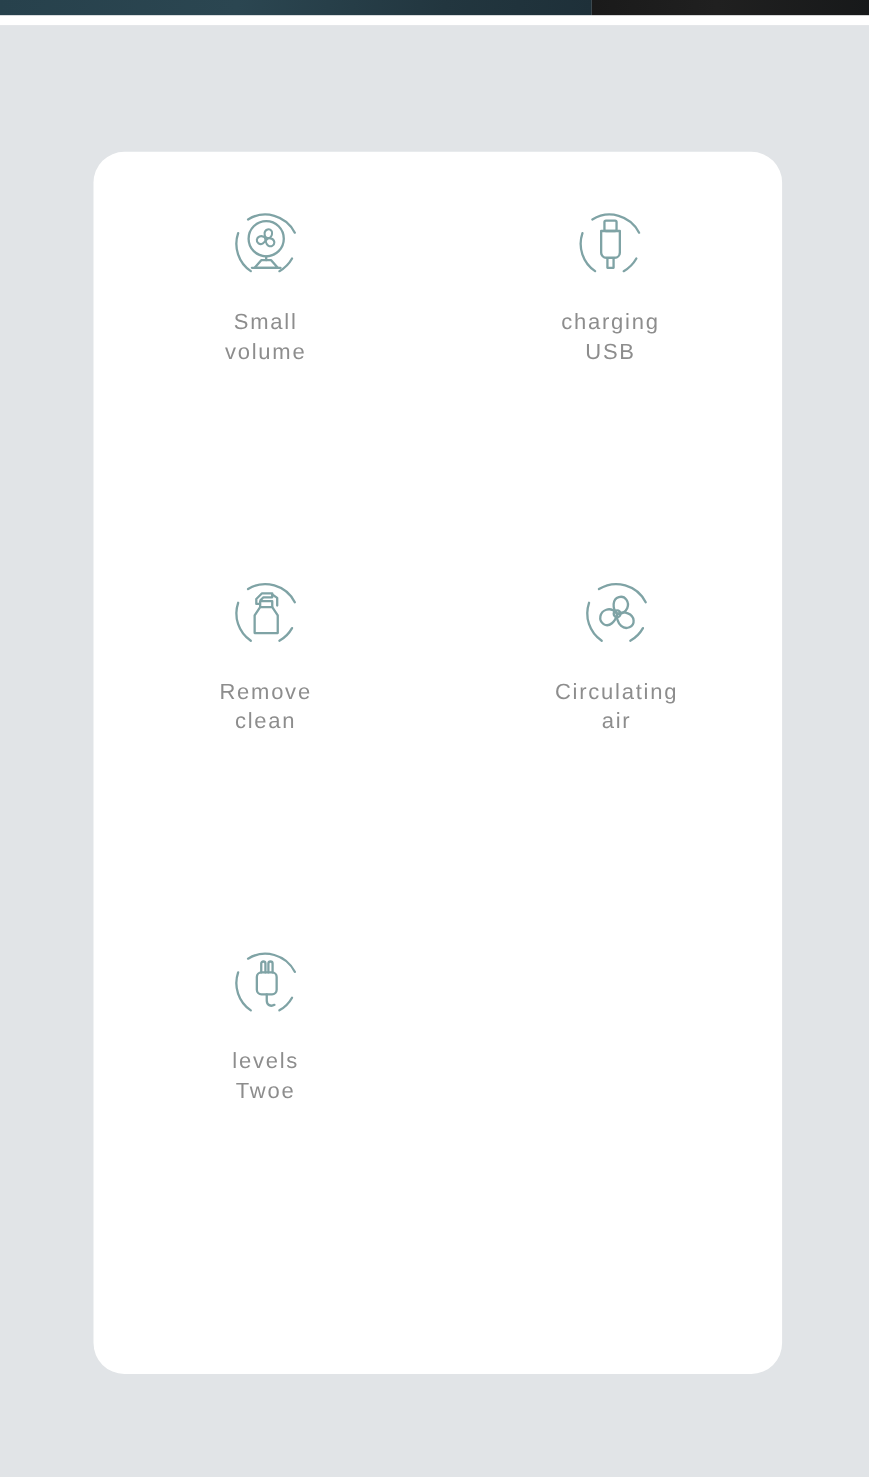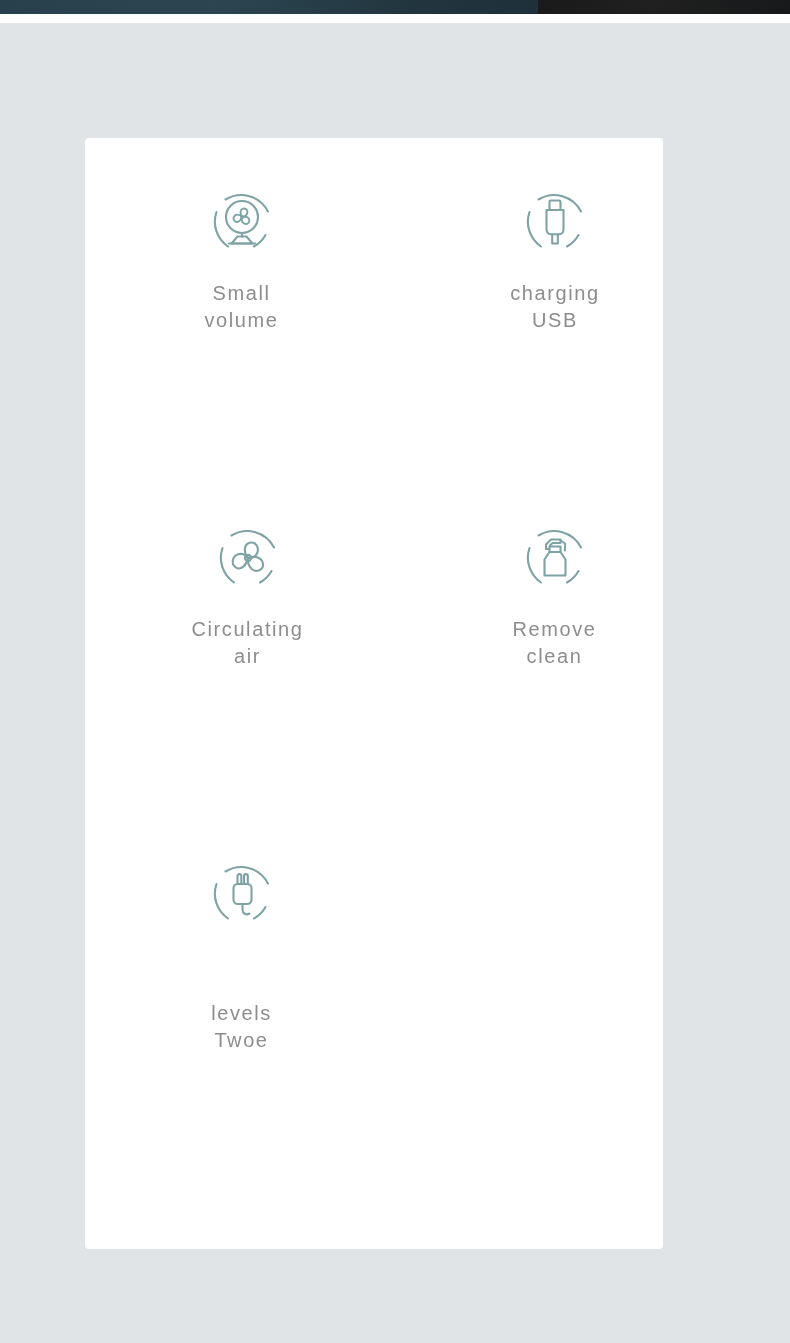--- a/index.html
+++ b/index.html
@@ -48,24 +48,24 @@
     width: 790px;
     height: 1320px;
     background: #e1e4e7;
   }
 
   
   .card {
     position: absolute;
     left: 85px;
     top: 115px;             
-    width: 578px;
+    width: 626px;
     height: 1111px;
     background: #ffffff;
-    border-radius: 4px;
+    border-radius: 28px;
   }
 
   .feature-grid {
     position: absolute;
     left: 0; top: 0;
     width: 626px;
     height: 1111px;
     display: grid;
     grid-template-columns: 1fr 1fr;
     grid-template-rows: 336px 336px 336px;
@@ -101,21 +101,21 @@
     white-space: pre-line;
     font-weight: 400;
   }
 
   
   .feature.c-r1c1 { padding-left: 0px; }
   .feature.c-r1c2 { padding-left: 0px; }
   .feature.c-r2c1 { padding-left: 1px; }
   .feature.c-r2c2 { padding-left: 0px; }
   .feature.c-r3c1 { padding-left: 12px; }
-  .feature.c-r3c2 { padding-left: 0px; gap: 48px; }
+  .feature.c-r3c2 { padding-left: 0px; }
 </style>
 </head>
 <body>
 
 <div class="topbar">
   <div class="topbar-left"></div>
   <div class="topbar-right"></div>
 </div>
 <div class="topbar-gap"></div>
 
@@ -153,52 +153,52 @@
             <path d="M59.5 49 A30 30 0 0 1 48 60.5" stroke="#7fa3a5" stroke-width="2.1" stroke-linecap="round"></path>
             <rect x="30.5" y="14.5" width="11" height="9.5" rx="1.4" stroke="#7fa3a5" stroke-width="2.1"></rect>
             <path d="M27.5 24 L44.5 24 L44.5 43.5 C44.5 46.2 42.4 48.3 39.8 48.3 L32.2 48.3 C29.6 48.3 27.5 46.2 27.5 43.5 Z" stroke="#7fa3a5" stroke-width="2.1" stroke-linejoin="round"></path>
             <path d="M33.2 48.3 L33.2 57.5 L38.8 57.5 L38.8 48.3" stroke="#7fa3a5" stroke-width="2.1" stroke-linejoin="round"></path>
           </svg>
         </span>
         <div class="feature-label">charging
 USB</div>
       </div>
 
+      <div class="feature c-r2c2">
+        <span class="feature-icon">
+          <svg viewBox="0 0 72 72" fill="none" xmlns="http://www.w3.org/2000/svg">
+            <path d="M19.5 13.5 A30 30 0 0 1 62 25.5" stroke="#7fa3a5" stroke-width="2.1" stroke-linecap="round"></path>
+            <path d="M10.5 26 A30 30 0 0 0 22 60.5" stroke="#7fa3a5" stroke-width="2.1" stroke-linecap="round"></path>
+            <path d="M59.5 49 A30 30 0 0 1 48 60.5" stroke="#7fa3a5" stroke-width="2.1" stroke-linecap="round"></path>
+            <path d="M30.5 30 L30.5 24.5 L41.5 24.5 L41.5 30" stroke="#7fa3a5" stroke-width="2.1" stroke-linejoin="round"></path>
+            <path d="M30.5 27 L27 27 L27 22.5 L32 17.5 L41.5 17.5 L41.5 21 L33.5 21 L30.5 24" stroke="#7fa3a5" stroke-width="2.1" stroke-linejoin="round"></path>
+            <path d="M41.5 18.5 L46 21.5 L46 28.5" stroke="#7fa3a5" stroke-width="2.1" stroke-linecap="round" stroke-linejoin="round"></path>
+            <path d="M30.5 30 L25.5 37.5 L25.5 53.5 L46.5 53.5 L46.5 37.5 L41.5 30 Z" stroke="#7fa3a5" stroke-width="2.1" stroke-linejoin="round"></path>
+          </svg>
+        </span>
+        <div class="feature-label">Remove
+clean</div>
+      </div>
+
       <div class="feature c-r3c1">
         <span class="feature-icon">
           <svg viewBox="0 0 72 72" fill="none" xmlns="http://www.w3.org/2000/svg">
             <path d="M19.5 13.5 A30 30 0 0 1 62 25.5" stroke="#7fa3a5" stroke-width="2.1" stroke-linecap="round"></path>
             <path d="M10.5 26 A30 30 0 0 0 22 60.5" stroke="#7fa3a5" stroke-width="2.1" stroke-linecap="round"></path>
             <path d="M59.5 49 A30 30 0 0 1 48 60.5" stroke="#7fa3a5" stroke-width="2.1" stroke-linecap="round"></path>
             <path d="M36 36 C31.5 31 31.6 22.5 37.6 20.8 C43.3 19.2 47.5 25.2 45.2 31 C43.4 35.3 39 36.6 36 36Z" stroke="#7fa3a5" stroke-width="2.1" stroke-linejoin="round"></path>
             <path d="M36 36 C42.5 33 50.5 35.8 51 42 C51.5 48 44.2 51 39.7 47 C36.4 44 35.3 39 36 36Z" stroke="#7fa3a5" stroke-width="2.1" stroke-linejoin="round"></path>
             <path d="M36 36 C34.8 43 28.8 48.8 23.7 45.4 C18.7 42 20.2 34.2 26.2 32.3 C30.6 30.8 34.5 33.5 36 36Z" stroke="#7fa3a5" stroke-width="2.1" stroke-linejoin="round"></path>
             <circle cx="36" cy="36" r="3.1" stroke="#7fa3a5" stroke-width="2.1"></circle>
           </svg>
         </span>
         <div class="feature-label">Circulating
 air</div>
       </div>
 
-      <div class="feature c-r2c2">
-        <span class="feature-icon">
-          <svg viewBox="0 0 72 72" fill="none" xmlns="http://www.w3.org/2000/svg">
-            <path d="M19.5 13.5 A30 30 0 0 1 62 25.5" stroke="#7fa3a5" stroke-width="2.1" stroke-linecap="round"></path>
-            <path d="M10.5 26 A30 30 0 0 0 22 60.5" stroke="#7fa3a5" stroke-width="2.1" stroke-linecap="round"></path>
-            <path d="M59.5 49 A30 30 0 0 1 48 60.5" stroke="#7fa3a5" stroke-width="2.1" stroke-linecap="round"></path>
-            <path d="M30.5 30 L30.5 24.5 L41.5 24.5 L41.5 30" stroke="#7fa3a5" stroke-width="2.1" stroke-linejoin="round"></path>
-            <path d="M30.5 27 L27 27 L27 22.5 L32 17.5 L41.5 17.5 L41.5 21 L33.5 21 L30.5 24" stroke="#7fa3a5" stroke-width="2.1" stroke-linejoin="round"></path>
-            <path d="M41.5 18.5 L46 21.5 L46 28.5" stroke="#7fa3a5" stroke-width="2.1" stroke-linecap="round" stroke-linejoin="round"></path>
-            <path d="M30.5 30 L25.5 37.5 L25.5 53.5 L46.5 53.5 L46.5 37.5 L41.5 30 Z" stroke="#7fa3a5" stroke-width="2.1" stroke-linejoin="round"></path>
-          </svg>
-        </span>
-        <div class="feature-label">Remove
-clean</div>
-      </div>
-
       <div class="feature c-r3c2">
         <span class="feature-icon">
           <svg viewBox="0 0 72 72" fill="none" xmlns="http://www.w3.org/2000/svg">
             <path d="M19.5 13.5 A30 30 0 0 1 62 25.5" stroke="#7fa3a5" stroke-width="2.1" stroke-linecap="round"></path>
             <path d="M10.5 26 A30 30 0 0 0 22 60.5" stroke="#7fa3a5" stroke-width="2.1" stroke-linecap="round"></path>
             <path d="M59.5 49 A30 30 0 0 1 48 60.5" stroke="#7fa3a5" stroke-width="2.1" stroke-linecap="round"></path>
             <path d="M31.5 26 L31.5 18 A1.9 1.9 0 0 1 35.3 18 L35.3 26" stroke="#7fa3a5" stroke-width="2.1" stroke-linecap="round" stroke-linejoin="round"></path>
             <path d="M38 26 L38 18 A1.9 1.9 0 0 1 41.8 18 L41.8 26" stroke="#7fa3a5" stroke-width="2.1" stroke-linecap="round" stroke-linejoin="round"></path>
             <rect x="27.5" y="26" width="18" height="20" rx="4.2" stroke="#7fa3a5" stroke-width="2.1"></rect>
             <path d="M36.5 46 L36.5 51.5 C36.5 55.5 40 57.5 43.5 55.5" stroke="#7fa3a5" stroke-width="2.1" stroke-linecap="round"></path>

